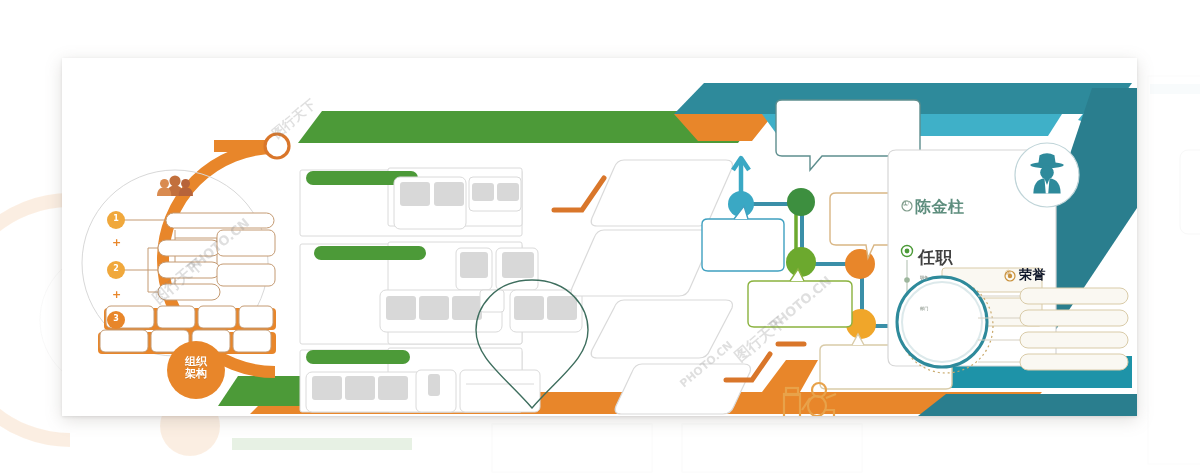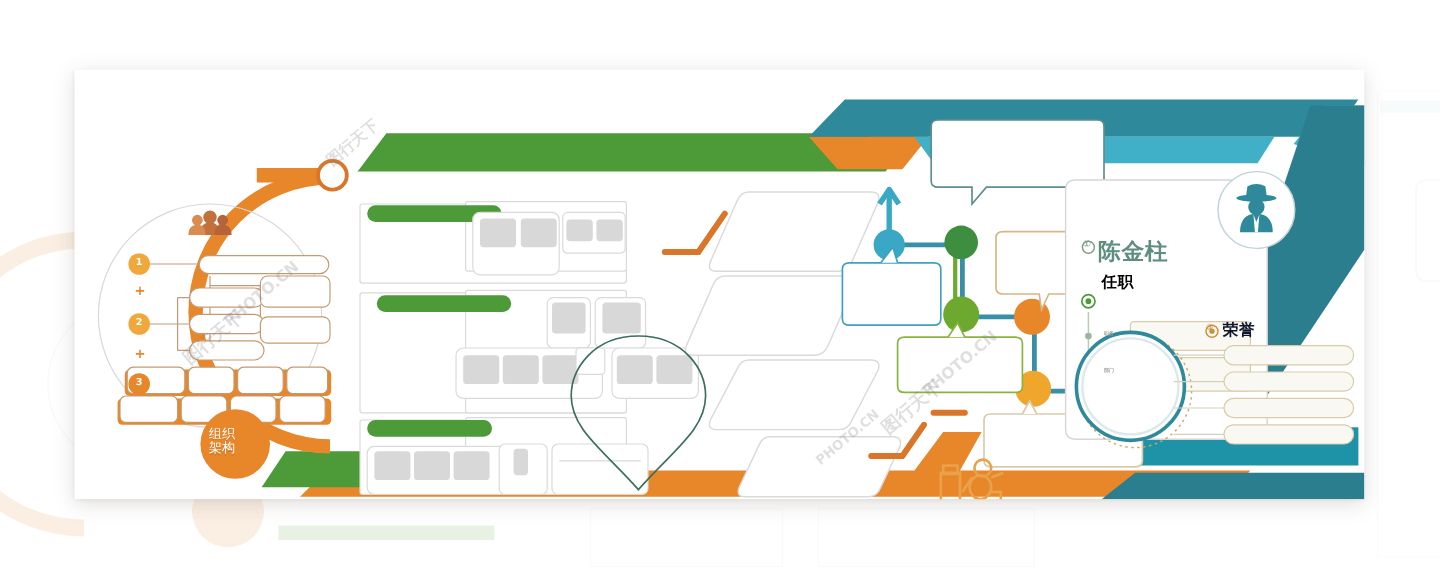--- a/index.html
+++ b/index.html
@@ -28,22 +28,22 @@
 
   svg.layer{position:absolute;left:0;top:0;width:100%;height:100%;overflow:visible;}
 
   
   .cn{
     position:absolute;
     font-family:"DejaVu Sans","Liberation Sans",sans-serif;
     font-weight:bold;white-space:nowrap;letter-spacing:.5px;
   }
   .badge-text{
-    position:absolute;color:#ffffff;font-weight:normal;
-    line-height:1.12;
+    position:absolute;color:#ffffff;font-weight:bold;
+    text-align:center;line-height:1.12;
     text-shadow:0 1px 0 rgba(0,0,0,.12);
   }
   .num{
     position:absolute;color:#fff;font-weight:bold;text-align:center;
   }
   .tiny{position:absolute;font-size:4.2px;color:#9aa39a;font-weight:bold;white-space:nowrap;}
   .watermark{
     position:absolute;color:rgba(130,130,130,.26);
     font-weight:bold;white-space:nowrap;pointer-events:none;
   }
@@ -362,23 +362,23 @@
       </div>
 
       <div class="num" style="left:45px;top:156px;width:18px;font-size:8px;">1</div>
       <div class="num" style="left:45px;top:206px;width:18px;font-size:8px;">2</div>
       <div class="num" style="left:45px;top:256px;width:18px;font-size:8px;">3</div>
 
       <div class="cn" style="left:50px;top:178px;font-size:11px;color:#E8862A;">+</div>
       <div class="cn" style="left:50px;top:230px;font-size:11px;color:#E8862A;">+</div>
 
       <div class="cn" style="left:840px;top:141px;font-size:8px;color:#7E9B8A;font-weight:normal;">①</div>
-      <div class="cn" style="left:853px;top:139px;font-size:19px;color:#5E8E7E;">陈金柱</div>
-
-      <div class="cn" style="left:856px;top:168px;font-size:13px;color:#000000;">任职</div>
+      <div class="cn" style="left:853px;top:139px;font-size:16px;color:#5E8E7E;">陈金柱</div>
+
+      <div class="cn" style="left:856px;top:188px;font-size:17px;color:#404040;">任职</div>
 
       <div class="tiny" style="left:858px;top:217px;">职务</div>
       <div class="tiny" style="left:858px;top:248px;">部门</div>
 
       <div class="cn" style="left:943px;top:211px;font-size:7px;color:#C9913C;font-weight:normal;">③</div>
       <div class="cn" style="left:957px;top:208px;font-size:13px;color:#0f172a;">荣誉</div>
 
       <div class="watermark" style="left:118px;top:180px;font-size:13px;transform:rotate(-40deg);">PHOTO.CN</div>
       <div class="watermark" style="left:86px;top:214px;font-size:15px;transform:rotate(-40deg);">图行天下</div>
       <div class="watermark" style="left:700px;top:238px;font-size:13px;transform:rotate(-40deg);">PHOTO.CN</div>

